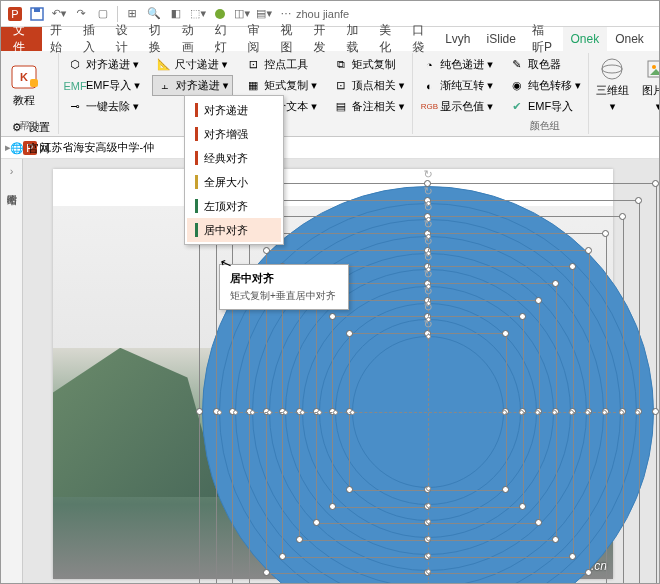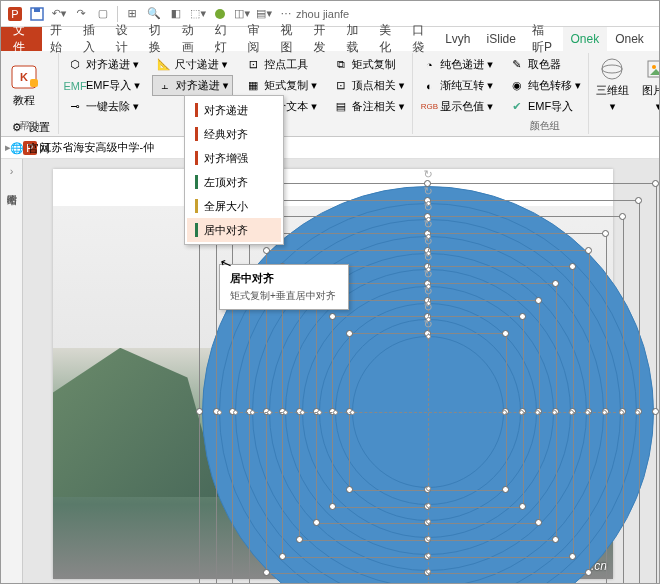--- a/index.html
+++ b/index.html
@@ -232,33 +232,33 @@
   </div>
 </div>
 
 <div class="menu">
   <div class="menu-item">
       <span class="mbar" style="background:#c43e1c"></span>
       <span>对齐递进</span>
     </div>
   <div class="menu-item">
       <span class="mbar" style="background:#c43e1c"></span>
-      <span>经典对齐</span>
+      <span>对齐增强</span>
     </div>
   <div class="menu-item">
       <span class="mbar" style="background:#c43e1c"></span>
-      <span>对齐增强</span>
+      <span>经典对齐</span>
+    </div>
+  <div class="menu-item">
+      <span class="mbar" style="background:#c8a030"></span>
+      <span>全屏大小</span>
     </div>
   <div class="menu-item">
       <span class="mbar" style="background:#2a7a4a"></span>
       <span>左顶对齐</span>
-    </div>
-  <div class="menu-item">
-      <span class="mbar" style="background:#c8a030"></span>
-      <span>全屏大小</span>
     </div>
   <div class="menu-item menu-item-hover">
       <span class="mbar" style="background:#2a7a4a"></span>
       <span>居中对齐</span>
     </div>
 </div>
 
 <div class="cursor">↖</div>
 
 <div class="tooltip">

